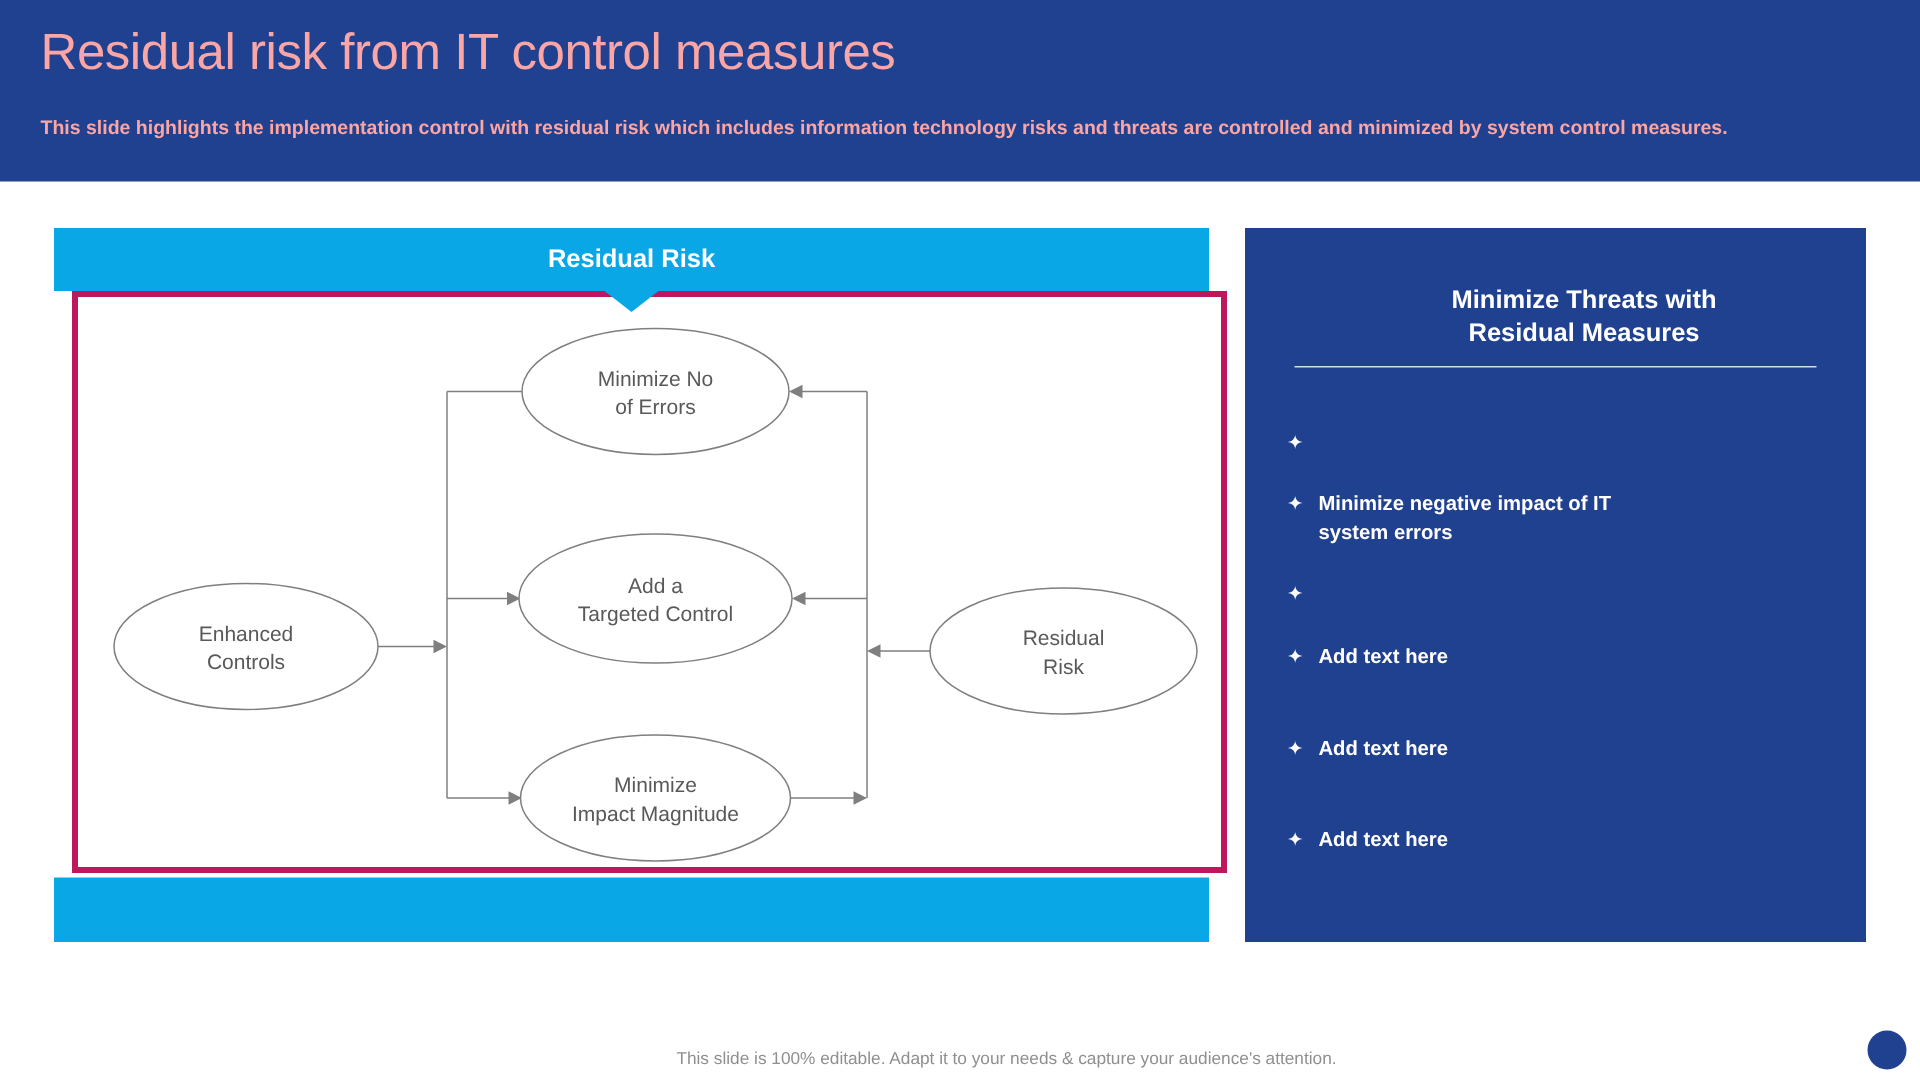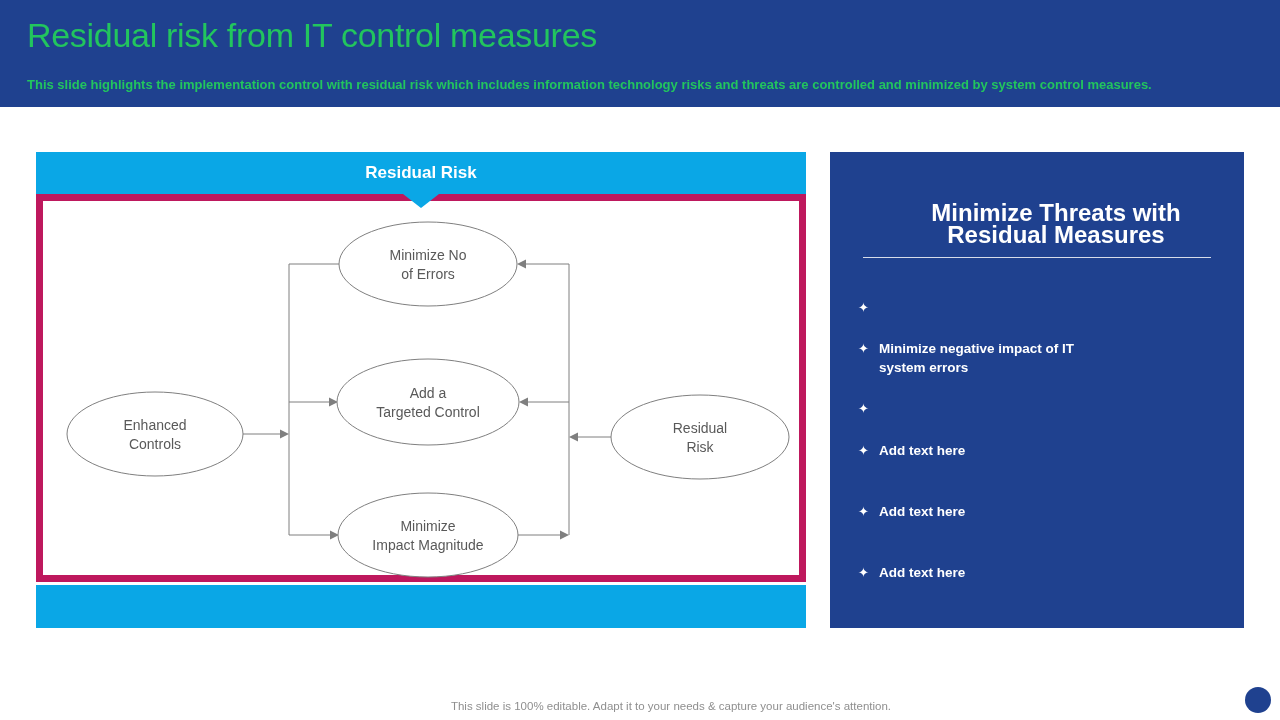--- a/index.html
+++ b/index.html
@@ -1,22 +1,22 @@
 <!DOCTYPE html>
 <html><head>
 <meta charset="utf-8">
 <style>
   * { margin: 0; padding: 0; box-sizing: border-box; }
   html, body { width: 1280px; height: 720px; background: #ffffff; overflow: hidden; }
   body { font-family: "Liberation Sans", sans-serif; position: relative; }
 
   
   .header {
-    position: absolute; left: 0; top: 0; width: 1280px; height: 107px;
-    background: #1f418f; color: #22c55e;
+    position: absolute; left: 0; top: 0; width: 1280px; height: 121px;
+    background: #1f418f; color: #fca5a5;
   }
   .header h1 {
     position: absolute; left: 27px; top: 16px;
     font-size: 34px; font-weight: 400; letter-spacing: -0.3px; white-space: nowrap;
   }
   .header .subtitle {
     position: absolute; left: 27px; top: 77px;
     font-size: 13px; font-weight: 700; white-space: nowrap;
   }
 
@@ -28,42 +28,42 @@
     position: absolute; left: 0; top: 0; width: 770px; height: 42px;
     background: #0aa7e6; color: #ffffff; font-size: 17px; font-weight: 700;
     text-align: center; line-height: 42px;
   }
   .pointer {
     position: absolute; left: 367px; top: 42px; width: 0; height: 0; z-index: 2;
     border-left: 18px solid transparent; border-right: 18px solid transparent;
     border-top: 14px solid #0aa7e6;
   }
   .canvas {
-    position: absolute; left: 0; top: 42px; width: 770px; height: 388px;
-    background: #ffffff; border: 7px solid #be185d;
+    position: absolute; left: 12px; top: 42px; width: 770px; height: 388px;
+    background: #ffffff; border: 4px solid #be185d;
   }
   .canvas svg { display: block; width: 768px; height: 386px; }
   .strip {
     position: absolute; left: 0; top: 433px; width: 770px; height: 43px;
     background: #0aa7e6;
   }
 
   .node-ellipse { fill: #ffffff; stroke: #7f7f7f; stroke-width: 1; }
   .node-text { fill: #595959; font-family: "Liberation Sans", sans-serif; font-size: 14px; text-anchor: middle; }
   .conn { stroke: #7f7f7f; stroke-width: 1; fill: none; }
   .arrow { fill: #7f7f7f; stroke: none; }
 
   
   .panel {
     position: absolute; left: 830px; top: 152px; width: 414px; height: 476px;
     background: #1f418f; color: #ffffff;
   }
   .panel-title {
-    margin-top: 50px; text-align: center;
-    font-size: 24px; font-weight: 700; line-height: 22px; padding-left: 38px;
+    margin-top: 37px; text-align: center;
+    font-size: 17px; font-weight: 700; line-height: 22px; padding-left: 38px;
   }
   .panel-underline {
     width: 348px; height: 1px; background: #d6dce9; margin: 11px auto 0 auto;
   }
   .panel-list { margin: 40px 18px 0 28px; }
   .panel-item { display: flex; align-items: flex-start; }
   .panel-item + .panel-item { margin-top: 22px; }
   .panel-item:nth-child(4) { margin-top: 23px; }
   .panel-item:nth-child(5), .panel-item:nth-child(6) { margin-top: 42px; }
   .bullet {

